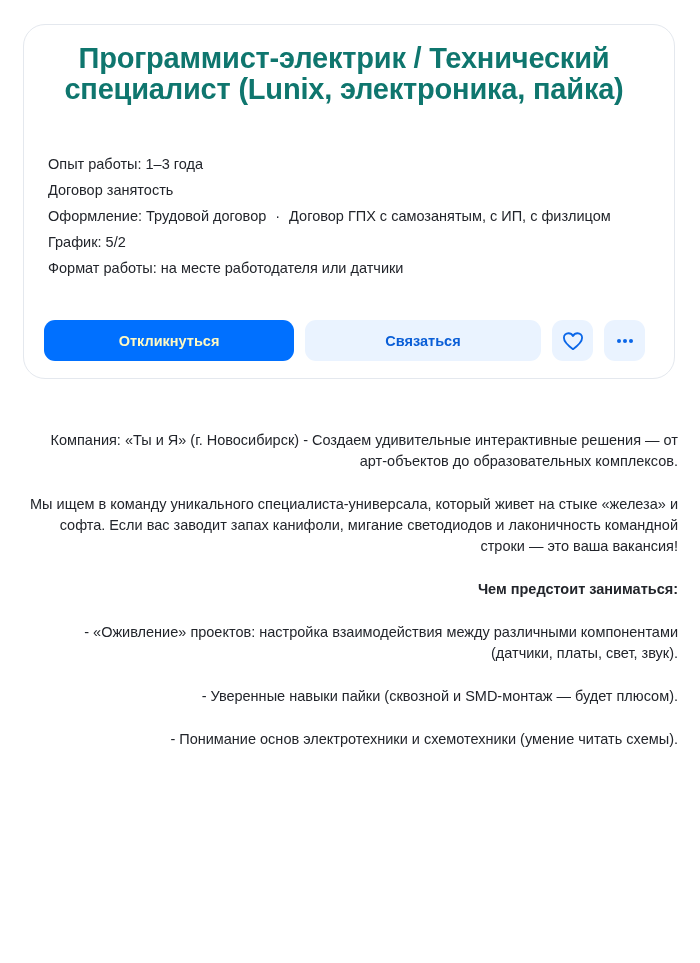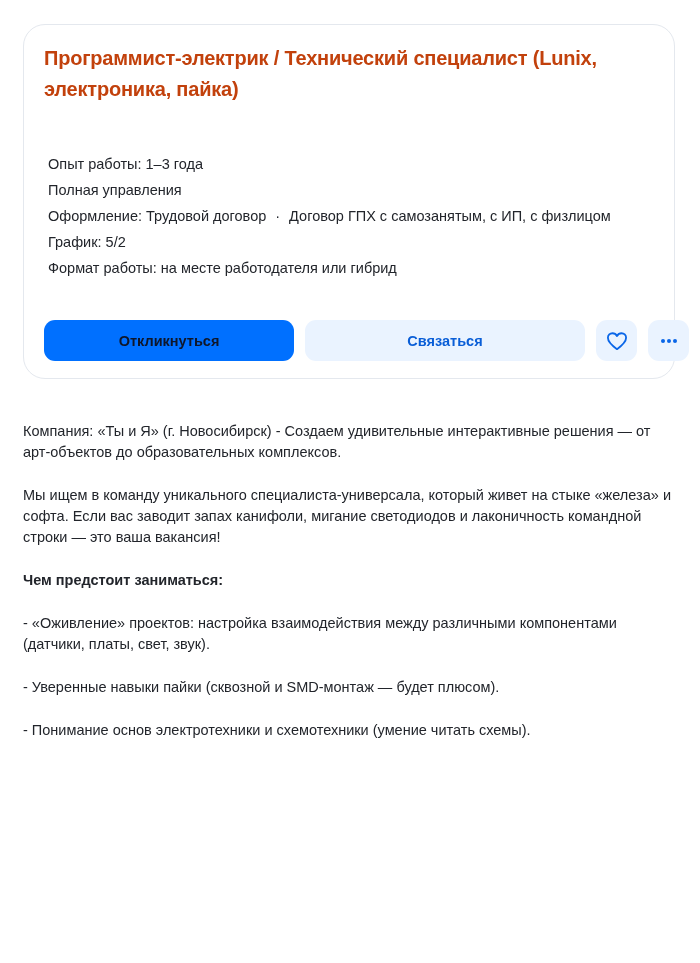--- a/index.html
+++ b/index.html
@@ -9,56 +9,56 @@
     color: #1f2227;
     position: relative;
   }
   .card {
     position: absolute; left: 23px; top: 24px; width: 652px; height: 355px;
     box-sizing: border-box;
     border: 1px solid #e4e8ee; border-radius: 22px; background: #fff;
   }
   .title {
     position: absolute; left: 20px; top: 18px; width: 600px;
-    font-size: 20px; line-height: 31px; font-weight: bold; color: #c2410c;
-    margin: 0; letter-spacing: -0.2px;
+    font-size: 29px; line-height: 31px; font-weight: bold; color: #0f766e;
+    margin: 0; letter-spacing: -0.2px; text-align: center;
   }
   .salary {
     position: absolute; left: 20px; top: 96px;
     font-size: 16px; line-height: 20px; color: #22252b;
   }
   .facts { position: absolute; left: 24px; top: 126px; margin: 0; padding: 0; list-style: none; }
   .facts li { font-size: 14.5px; line-height: 26px; height: 26px; color: #22252b; white-space: nowrap; }
   .facts .sep { display: inline-block; margin: 0 9px; }
   .actions { position: absolute; left: 20px; top: 295px; display: flex; gap: 11px; }
   .btn {
     height: 41px; border-radius: 11px; border: none; box-sizing: border-box;
     font-family: "Liberation Sans", "DejaVu Sans", sans-serif; font-size: 14.5px; font-weight: bold;
     display: flex; align-items: center; justify-content: center; cursor: pointer;
   }
-  .btn-primary { width: 250px; background: #0070ff; color: #0f172a; }
-  .btn-secondary { width: 280px; background: #eaf3ff; color: #0a5ed7; }
+  .btn-primary { width: 250px; background: #0070ff; color: #fef9c3; }
+  .btn-secondary { width: 236px; background: #eaf3ff; color: #0a5ed7; }
   .btn-icon { width: 41px; background: #eaf3ff; color: #0a66e8; }
   .desc { position: absolute; left: 23px; top: 421px; width: 655px; font-size: 14.5px; line-height: 21px; color: #22252b; }
-  .desc p { margin: 0 0 22px 0; }
+  .desc p { margin: 9px 0 22px 0; text-align: right; }
   .desc p.head { font-weight: bold; }
 </style>
 </head>
 <body>
 
 <div class="card">
   <h1 class="title">Программист-электрик / Технический специалист (Lunix, электроника, пайка)</h1>
   <ul class="facts">
     <li>Опыт работы: 1–3 года</li>
-    <li>Полная управления</li>
+    <li>Договор занятость</li>
     <li>
       <span>Оформление: Трудовой договор</span><span class="sep">·</span><span>Договор ГПХ с самозанятым, с ИП, с физлицом</span>
     </li>
     <li>График: 5/2</li>
-    <li>Формат работы: на месте работодателя или гибрид</li>
+    <li>Формат работы: на месте работодателя или датчики</li>
   </ul>
   <div class="actions">
     <button class="btn btn-primary">Откликнуться</button>
     <button class="btn btn-secondary">Связаться</button>
     <button class="btn btn-icon">
       <svg width="22" height="20" viewBox="0 0 24 22" fill="none" stroke="#0a66e8" stroke-width="2" stroke-linejoin="round">
         <path d="M12 20 C 5 15, 2 11.5, 2 7.5 C 2 4.5, 4.3 2.5, 7 2.5 C 9 2.5, 11 3.7, 12 5.5 C 13 3.7, 15 2.5, 17 2.5 C 19.7 2.5, 22 4.5, 22 7.5 C 22 11.5, 19 15, 12 20 Z"></path>
       </svg>
     </button>
     <button class="btn btn-icon">

